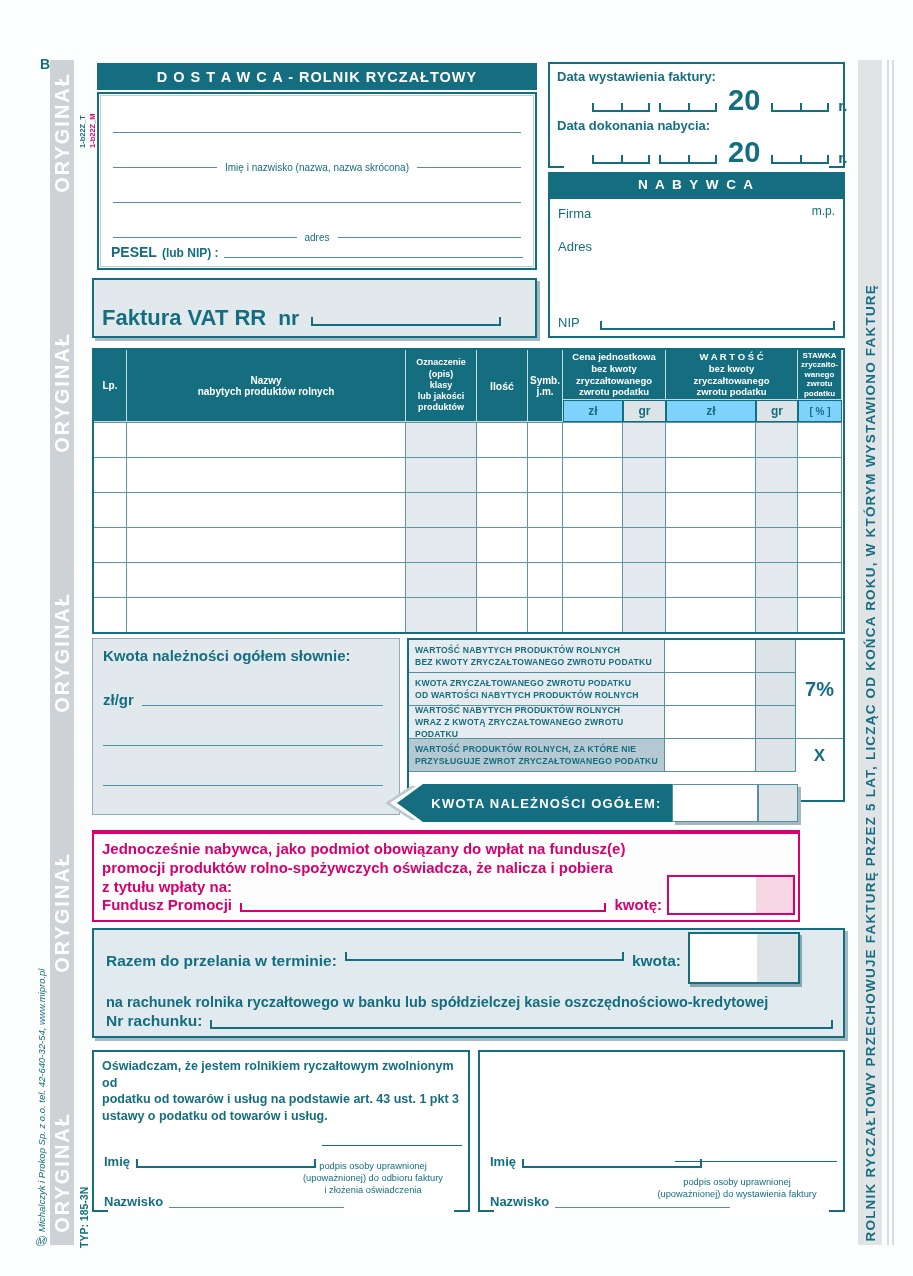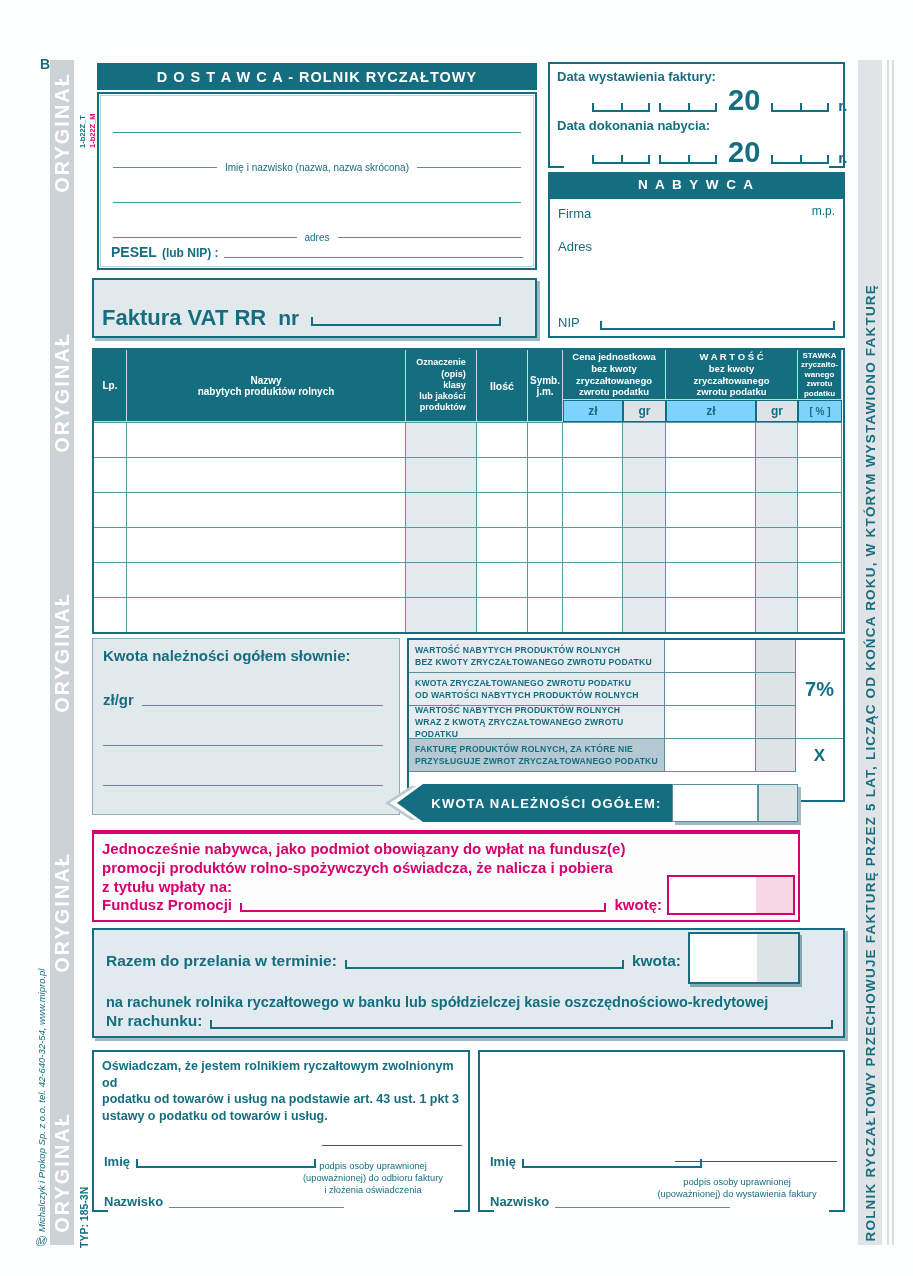--- a/index.html
+++ b/index.html
@@ -122,21 +122,21 @@
   .fund-box{left:92px;top:830px;width:708px;height:92px;border:2.5px solid var(--pink);border-top-width:4px;background:#fefdfe;}
   .fund-box .para{position:absolute;left:8px;top:5px;font-size:15px;font-weight:bold;color:var(--pink);line-height:1.27;}
   .fund-row{position:absolute;left:8px;bottom:7px;width:560px;display:flex;align-items:flex-end;gap:8px;
     font-size:15px;font-weight:bold;color:var(--pink);}
   .fund-row .pbl{flex:1;height:9px;border-bottom:2px solid var(--pink);border-left:2px solid var(--pink);border-right:2px solid var(--pink);margin-bottom:1px;}
   .fund-amount{position:absolute;right:3px;bottom:5px;width:128px;height:40px;border:2px solid var(--pink);
     background:linear-gradient(to right,#fff 70%,var(--pink-light) 70%);}
   
   .trans-box{left:92px;top:928px;width:753px;height:110px;background:#e1ebef;border:2px solid var(--teal);
     box-shadow:3px 3px 0 var(--shadow);}
-  .trans-row1{position:absolute;left:12px;top:22px;width:575px;display:flex;align-items:flex-end;gap:8px;
+  .trans-row1{position:absolute;left:12px;top:22px;width:575px;display:flex;align-items:flex-start;gap:8px;
     font-size:15.5px;font-weight:bold;color:var(--teal);}
   .trans-row1 .bl{flex:1;margin-bottom:1px;}
   .trans-note{position:absolute;left:12px;top:64px;font-size:14.5px;font-weight:bold;color:var(--teal);}
   .trans-row3{position:absolute;left:12px;right:10px;bottom:6px;display:flex;align-items:flex-end;gap:8px;
     font-size:15.5px;font-weight:bold;color:var(--teal);}
   .trans-row3 .bl{flex:1;margin-bottom:1px;}
   .kwota-box{position:absolute;left:594px;top:2px;width:112px;height:52px;border:2px solid var(--teal);
     background:linear-gradient(to right,#fff 62%,var(--shade) 62%);box-shadow:2px 3px 0 #85a6b1;}
   
   .decl{background:#fff;height:162px;}
@@ -247,21 +247,21 @@
     <div class="nip-row">
       <span>NIP</span>
       <span class="bl"></span>
     </div>
   </div>
 
   <div class="abs ptable">
     <div class="hcell h2" style="grid-column:1;font-size:10px;text-align:right;">Lp.</div>
     <div class="hcell h2 pre" style="grid-column:2;font-size:10px;">Nazwy
 nabytych produktów rolnych</div>
-    <div class="hcell h2 pre" style="grid-column:3;font-size:9px;line-height:1.25;text-align:right;">Oznaczenie
+    <div class="hcell h2 pre" style="grid-column:3;font-size:9px;line-height:1.25;">Oznaczenie
 (opis)
 klasy
 lub jakości
 produktów</div>
     <div class="hcell h2" style="grid-column:4;font-size:10.5px;">Ilość</div>
     <div class="hcell h2 pre" style="grid-column:5;font-size:10px;">Symb.
 j.m.</div>
     <div class="hcell pre" style="grid-column:6 / span 2;grid-row:1;font-size:9.5px;line-height:1.25;">Cena jednostkowa
 bez kwoty
 zryczałtowanego
@@ -359,21 +359,21 @@
     <div class="sum-val" style="grid-row:1;"></div>
     <div class="sum-gr" style="grid-row:1;"></div>
     <div class="sum-lbl pre" style="grid-row:2;">KWOTA ZRYCZAŁTOWANEGO ZWROTU PODATKU
 OD WARTOŚCI NABYTYCH PRODUKTÓW ROLNYCH</div>
     <div class="sum-val" style="grid-row:2;"></div>
     <div class="sum-gr" style="grid-row:2;"></div>
     <div class="sum-lbl pre" style="grid-row:3;">WARTOŚĆ NABYTYCH PRODUKTÓW  ROLNYCH
 WRAZ Z KWOTĄ ZRYCZAŁTOWANEGO ZWROTU PODATKU</div>
     <div class="sum-val" style="grid-row:3;"></div>
     <div class="sum-gr" style="grid-row:3;"></div>
-    <div class="sum-lbl dark pre" style="grid-row:4;">FAKTURĘ  PRODUKTÓW  ROLNYCH, ZA KTÓRE NIE
+    <div class="sum-lbl dark pre" style="grid-row:4;">WARTOŚĆ  PRODUKTÓW  ROLNYCH, ZA KTÓRE NIE
 PRZYSŁUGUJE ZWROT ZRYCZAŁTOWANEGO PODATKU</div>
     <div class="sum-val" style="grid-row:4;"></div>
     <div class="sum-gr" style="grid-row:4;"></div>
     <div class="sum-rate">7%</div>
     <div class="sum-x">X</div>
   </div>
 
   <div class="abs banner">
     <div class="arr gray"></div>
     <div class="arr white"></div>

